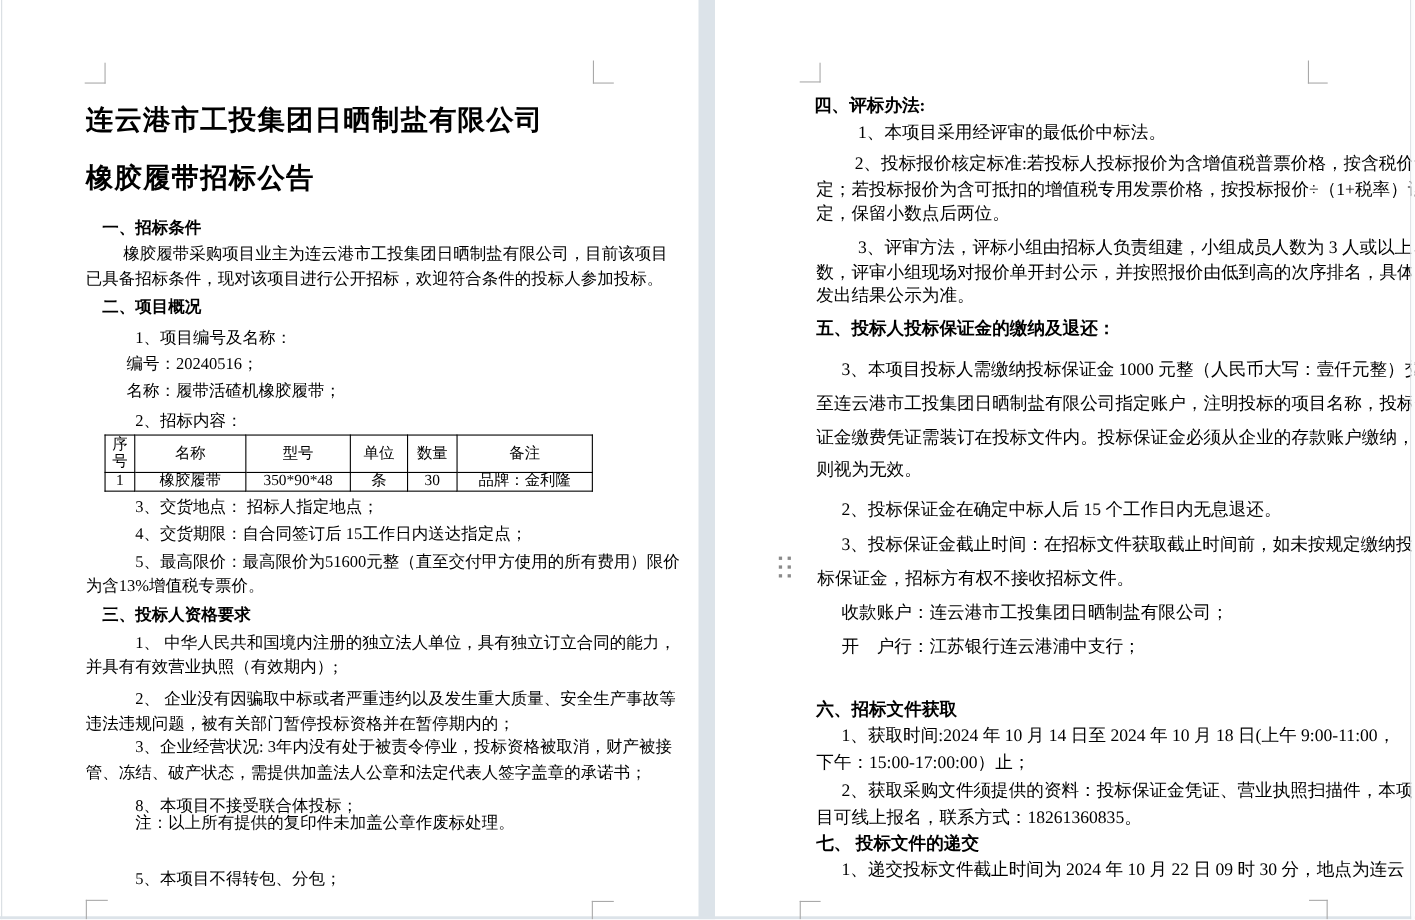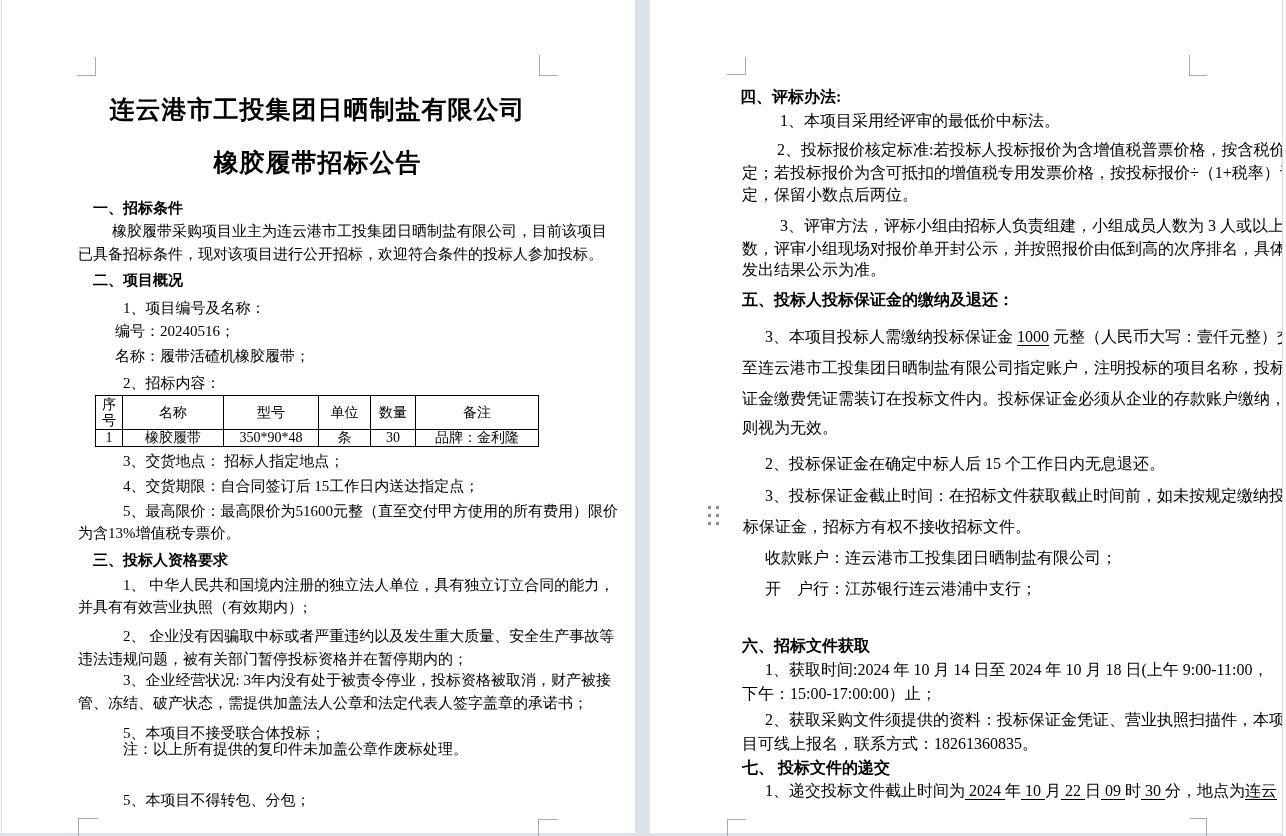--- a/index.html
+++ b/index.html
@@ -6,24 +6,24 @@
   #canvas{position:relative;width:1286px;height:836px;background:#ffffff;overflow:hidden;
           font-family:"Liberation Serif","DejaVu Serif",serif;color:#000;}
   .edge{position:absolute;top:0;height:836px;width:1px;background:#d7dde1;}
   .gap{position:absolute;top:0;height:836px;background:#dce3e9;}
   .bstrip{position:absolute;left:0;width:1286px;background:#dce3e9;}
   .rmargin{position:absolute;top:0;height:836px;background:#fbfcfd;}
   .page{position:absolute;top:0;height:833px;background:#fff;}
   .ln{position:absolute;white-space:pre;font-size:15px;line-height:19px;}
   .p2 .ln{font-size:16px;line-height:20px;}
   .hd{font-weight:bold;}
-  .title{position:absolute;left:76px;width:479px;text-align:center;font-weight:bold;
+  .title{position:absolute;left:76px;width:479px;font-weight:bold;
          font-size:25px;line-height:32px;letter-spacing:1px;
          font-family:"Liberation Sans","DejaVu Sans",sans-serif;}
-  .u{text-decoration:underline;text-underline-offset:3px;}
+  .u{text-underline-offset:3px;}
   .crop{position:absolute;}
   .crop.tl{border-right:1px solid #a9a9a9;border-bottom:1px solid #a9a9a9;}
   .crop.tr{border-left:1px solid #a9a9a9;border-bottom:1px solid #a9a9a9;}
   .crop.blr{border-left:1px solid #a9a9a9;border-top:1px solid #a9a9a9;}
   .crop.brr{border-right:1px solid #a9a9a9;border-top:1px solid #a9a9a9;}
   table.bid{position:absolute;left:93px;top:395px;border-collapse:collapse;table-layout:fixed;
             font-size:14px;text-align:center;}
   table.bid th,table.bid td{border:1px solid #000;padding:0;font-weight:normal;
             word-break:break-all;line-height:16px;vertical-align:middle;}
   table.bid .hrow{height:34px;}
@@ -85,21 +85,21 @@
     <div class="ln" style="left:121px;top:502px;">5、最高限价：最高限价为51600元整（直至交付甲方使用的所有费用）限价</div>
     <div class="ln" style="left:76px;top:524px;">为含13%增值税专票价。</div>
 
     <div class="ln hd" style="left:91px;top:551px;">三、投标人资格要求</div>
     <div class="ln" style="left:121px;top:576px;">1、 中华人民共和国境内注册的独立法人单位，具有独立订立合同的能力，</div>
     <div class="ln" style="left:76px;top:598px;">并具有有效营业执照（有效期内）;</div>
     <div class="ln" style="left:121px;top:627px;">2、 企业没有因骗取中标或者严重违约以及发生重大质量、安全生产事故等</div>
     <div class="ln" style="left:76px;top:650px;">违法违规问题，被有关部门暂停投标资格并在暂停期内的；</div>
     <div class="ln" style="left:121px;top:671px;">3、企业经营状况: 3年内没有处于被责令停业，投标资格被取消，财产被接</div>
     <div class="ln" style="left:76px;top:694px;">管、冻结、破产状态，需提供加盖法人公章和法定代表人签字盖章的承诺书；</div>
-    <div class="ln" style="left:121px;top:724px;">5、本项目不接受联合体投标；</div>
+    <div class="ln" style="left:121px;top:724px;">8、本项目不接受联合体投标；</div>
     <div class="ln" style="left:121px;top:747px;margin-top:44px;">5、本项目不得转包、分包；</div>
     <div class="ln" style="left:121px;top:740px;">注：以上所有提供的复印件未加盖公章作废标处理。</div>
   </div>
 
   <div class="page p2" style="left:650px;width:632px;">
     <div class="ln hd" style="left:90px;top:87px;">四、评标办法:</div>
     <div class="ln" style="left:130px;top:111px;">1、本项目采用经评审的最低价中标法。</div>
     <div class="ln" style="left:127px;top:140px;">2、投标报价核定标准:若投标人投标报价为含增值税普票价格，按含税价认</div>
     <div class="ln" style="left:92px;top:163px;">定；若投标报价为含可抵扣的增值税专用发票价格，按投标报价÷（1+税率）认</div>
     <div class="ln" style="left:92px;top:185px;">定，保留小数点后两位。</div>

